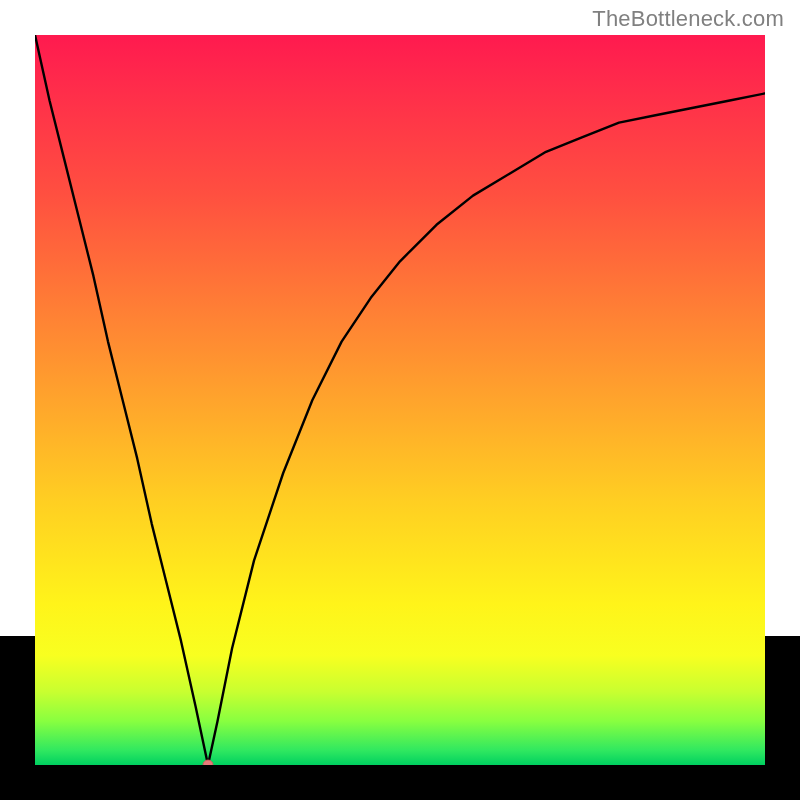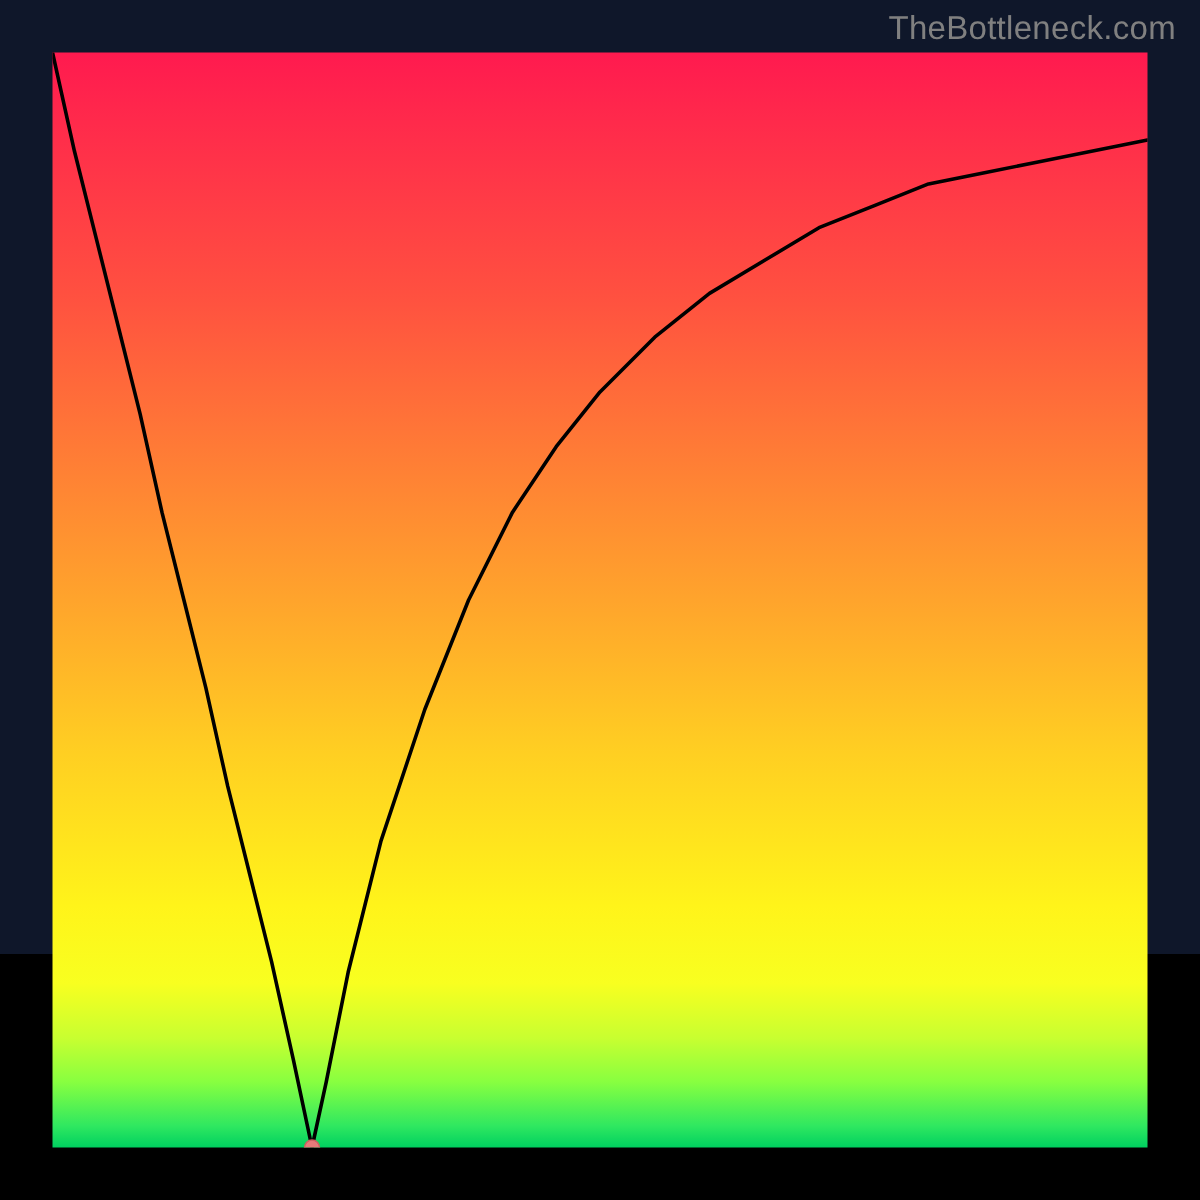--- a/index.html
+++ b/index.html
@@ -3,21 +3,21 @@
 <meta charset="utf-8">
 <style>
   * { margin: 0; padding: 0; box-sizing: border-box; }
   html, body { width: 800px; height: 800px; overflow: hidden; }
   body { font-family: Arial, Helvetica, sans-serif; background: #000; }
 
   .frame {
     position: relative;
     width: 800px;
     height: 636px;
-    background: #0f172a;
+    background: #ffffff;
   }
 
   .plot-area {
     position: absolute;
     left: 35px;
     top: 35px;
     width: 730px;
     height: 730px;
     background: linear-gradient(to bottom,
       #ff1a4f 0%,

